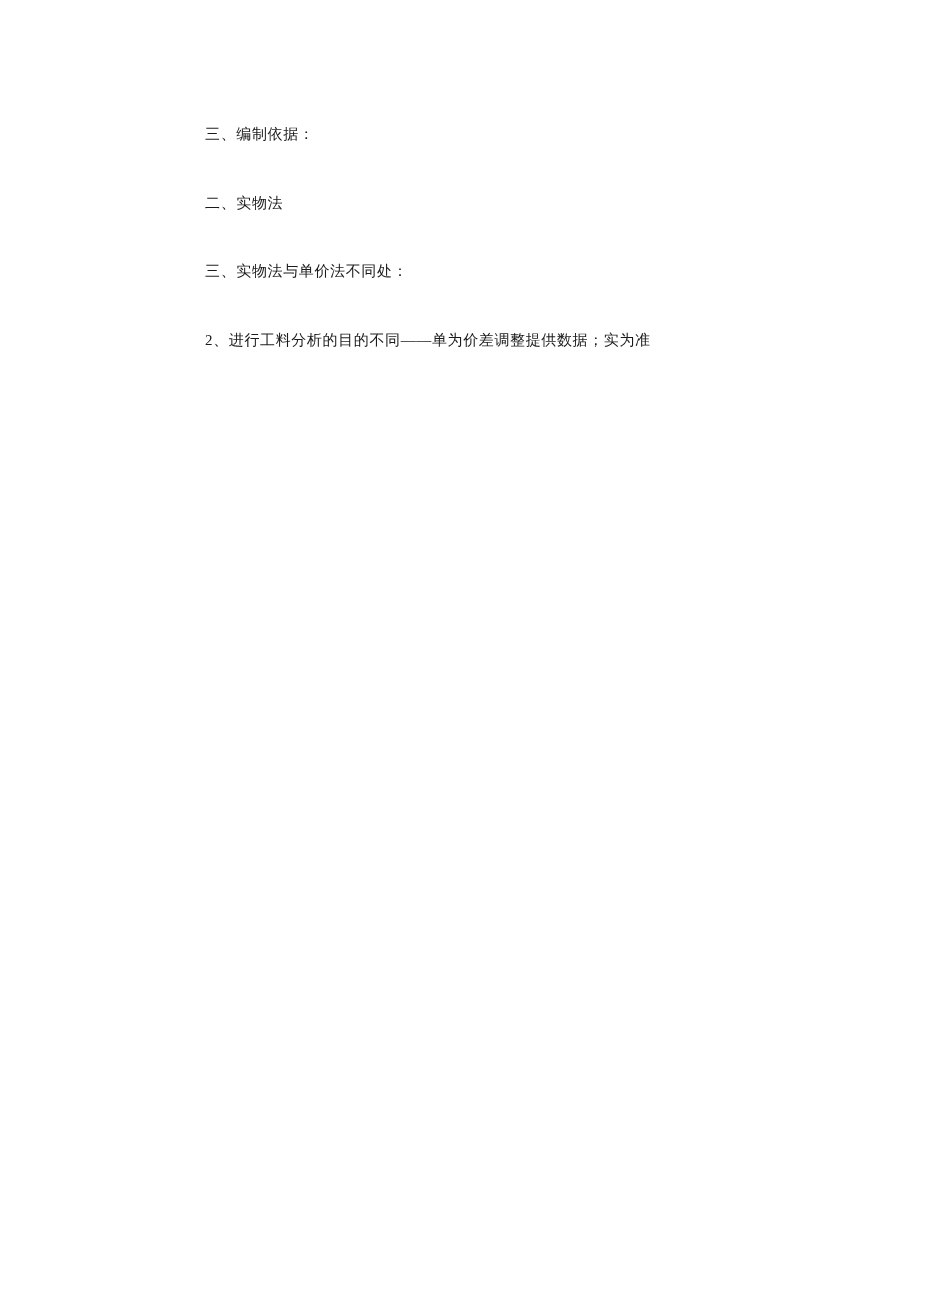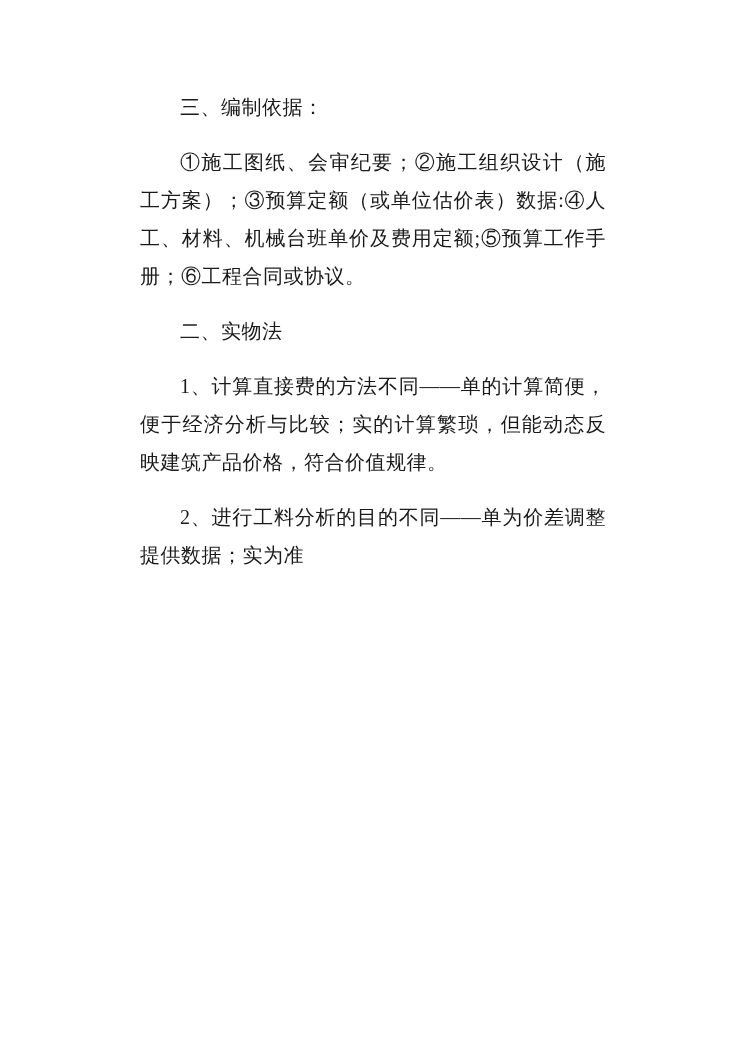--- a/index.html
+++ b/index.html
@@ -17,36 +17,35 @@
   .page {
     width: 744px;
     min-height: 1052px;
     box-sizing: border-box;
     padding: 88px 138px 60px 140px;
     background: #ffffff;
   }
   .doc-body p {
     margin: 0;
     padding: 0;
-    font-size: 20px;
+    font-size: 12px;
     line-height: 38px;
     text-align: justify;
     text-align-last: left;
     text-indent: 2em;
     letter-spacing: 0.5px;
     word-break: break-all;
   }
   .doc-body p + p {
     margin-top: 17px;
   }
 </style>
 </head>
 <body>
 
 <div class="page">
   <div class="doc-body">
     <p>三、编制依据：</p>
-    <p>①施工图纸、会审纪要；②施工组织设计（施工方案）；③预算定额（或单位估价表）数据:④人工、材料、机械台班单价及费用定额;⑤预算工作手册；⑥工程合同或协议。</p>
     <p>二、实物法</p>
-    <p>1、计算直接费的方法不同——单的计算简便，便于经济分析与比较；实的计算繁琐，但能动态反映建筑产品价格，符合价值规律。</p>
+    <p>三、实物法与单价法不同处：</p>
     <p>2、进行工料分析的目的不同——单为价差调整提供数据；实为准</p>
   </div>
 </div>
 
 </body></html>

